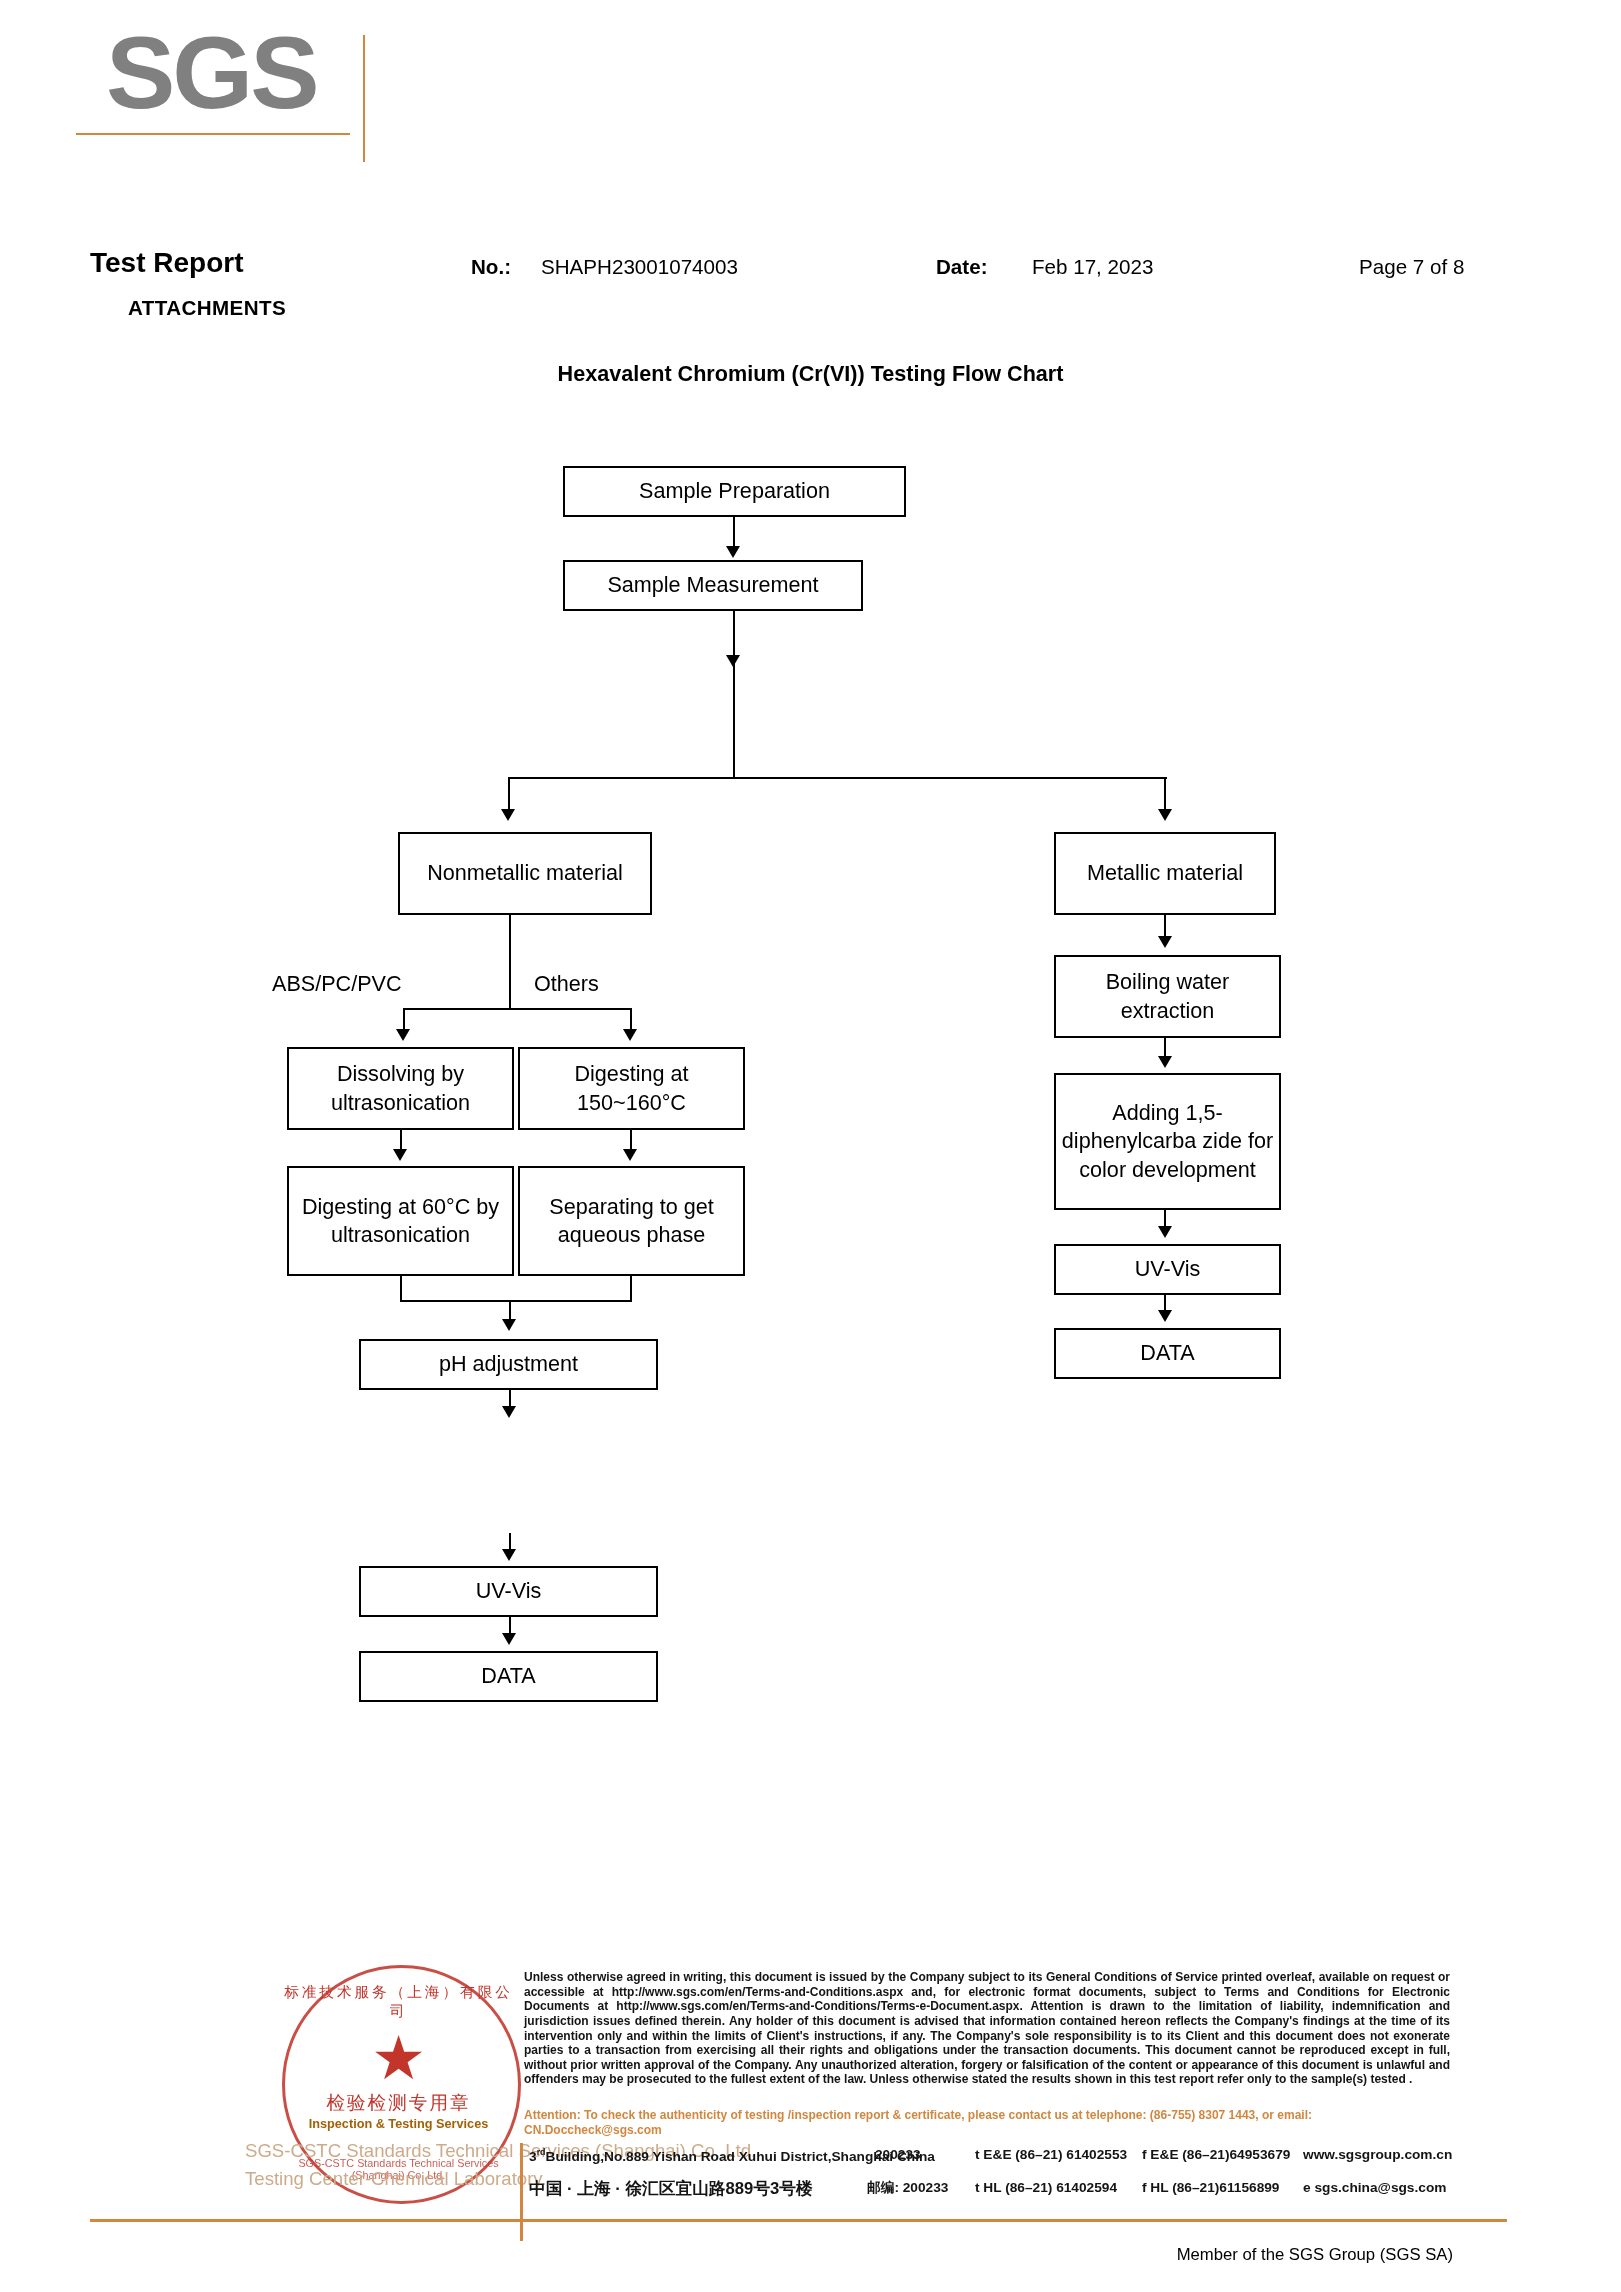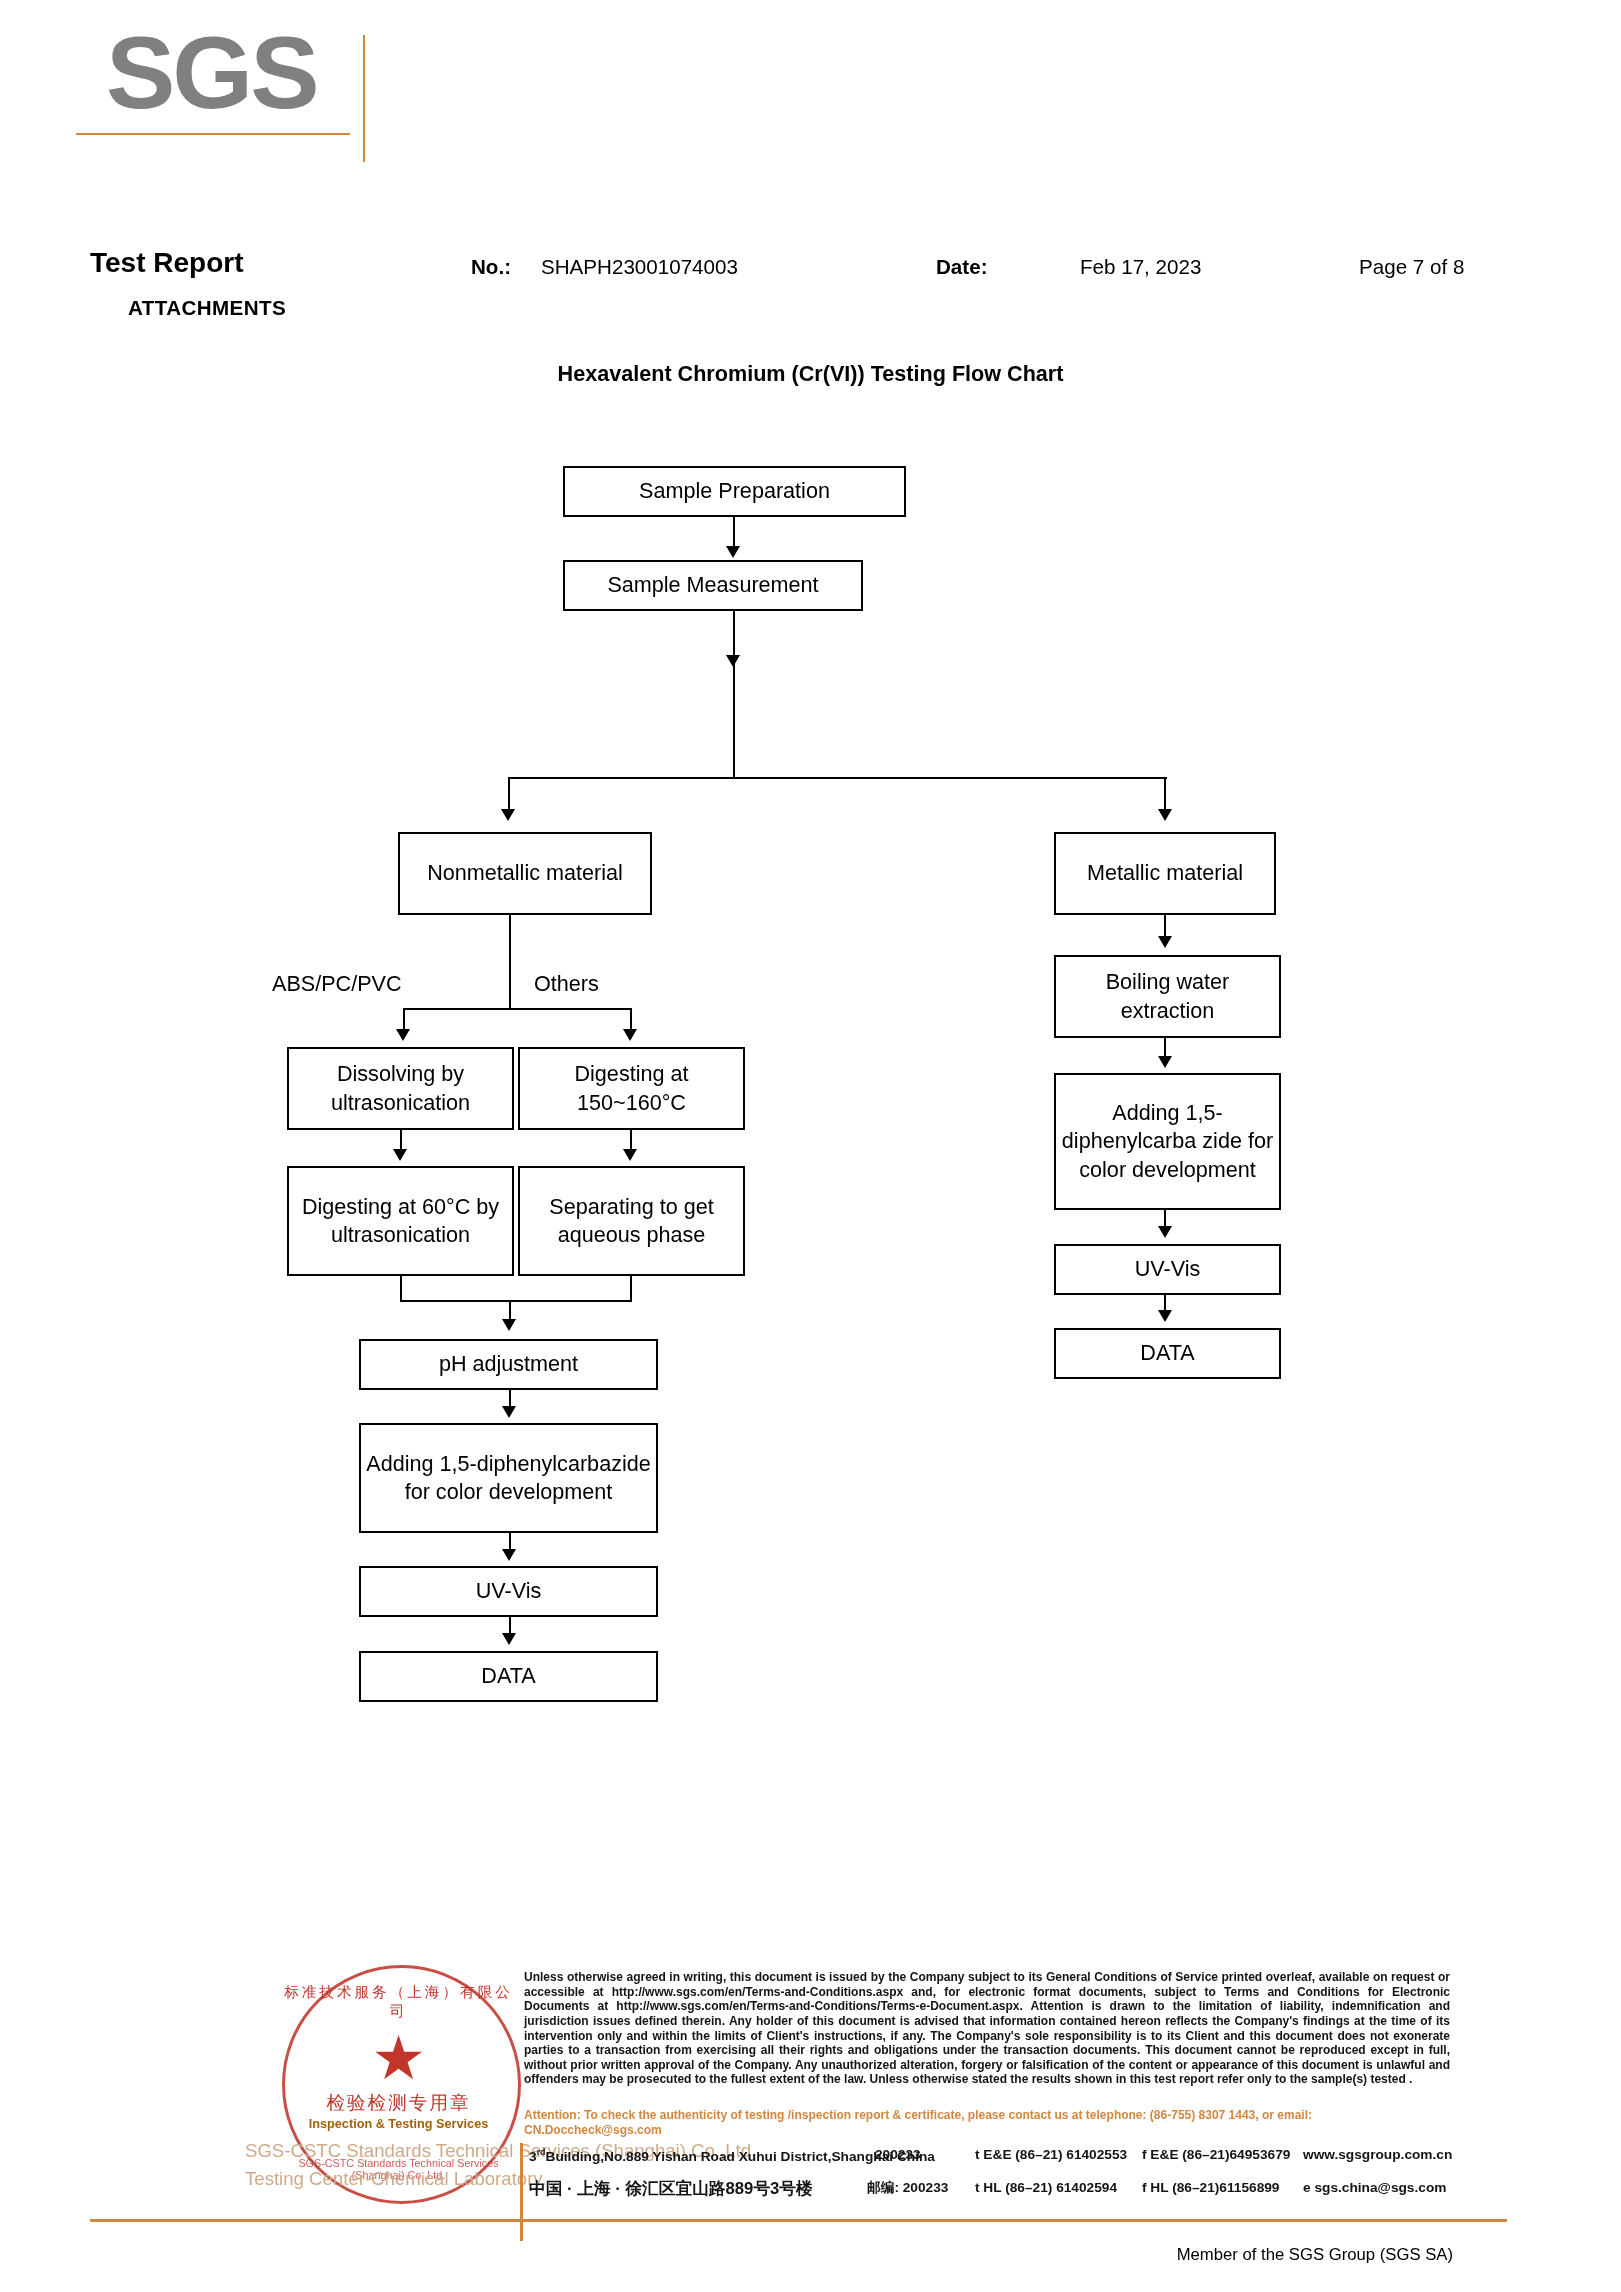--- a/index.html
+++ b/index.html
@@ -87,21 +87,21 @@
     top: 7.8px;
   }
   .meta-value {
     position: absolute;
     font-size: 20.6px;
     top: 7.8px;
   }
   #no-label  { left: 471px; }
   #no-value  { left: 541px; }
   #date-label{ left: 936px; }
-  #date-value{ left: 1032px; margin-left: 48px; }
+  #date-value{ left: 1032px; }
   #page-value{ left: 1359px; }
 
   
   #chart-title {
     position: absolute;
     left: 0;
     top: 361px;
     width: 1621px;
     text-align: center;
     font-size: 21.6px;
@@ -372,21 +372,20 @@
     <div class="ln ln-v" style="left:630px; top:1276px; height:25.5px;"></div>
     <div class="ln ln-h" style="left:400px; top:1300px; width:232px;"></div>
     <div class="ln ln-v" style="left:509px; top:1300px; height:25.5px;"></div>
     <div class="arrow" style="left:502px; top:1319px;"></div>
 
     <div class="node" style="left:359px; top:1339px; width:299px; height:51px;">pH adjustment</div>
 
     <div class="ln ln-v" style="left:509px; top:1390px; height:21.6px;"></div>
     <div class="arrow" style="left:502px; top:1406px;"></div>
 
-    <div class="node" style="left:359px; top:1423px; width:299px; height:110px;">Adding 1,5-diphenylcarbazide for color development</div>
 
     <div class="ln ln-v" style="left:509px; top:1533px; height:21.6px;"></div>
     <div class="arrow" style="left:502px; top:1549px;"></div>
 
     <div class="node" style="left:359px; top:1566px; width:299px; height:51px;">UV-Vis</div>
 
     <div class="ln ln-v" style="left:509px; top:1617px; height:21.6px;"></div>
     <div class="arrow" style="left:502px; top:1633px;"></div>
 
     <div class="node" style="left:359px; top:1651px; width:299px; height:51px;">DATA</div>

